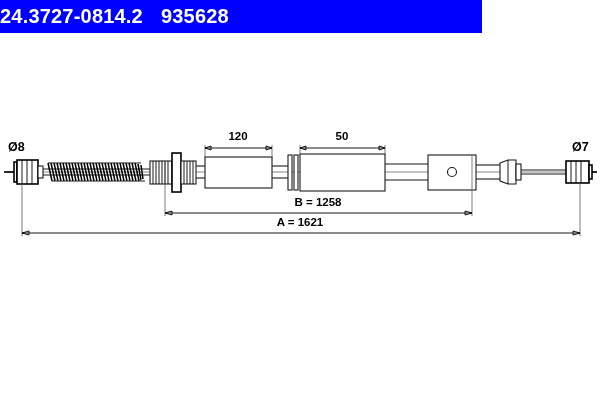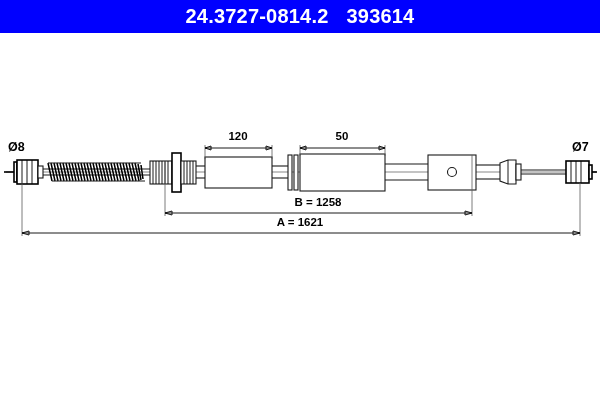--- a/index.html
+++ b/index.html
@@ -16,26 +16,26 @@
   #page {
     position: relative;
     width: 600px;
     height: 400px;
     background: #ffffff;
   }
   #header-bar {
     position: absolute;
     left: 0;
     top: 0;
-    width: 600px;
+    width: 482px;
     height: 33px;
     background: #0000ff;
     display: flex;
     align-items: center;
-    justify-content: center;
+    justify-content: flex-start;
     gap: 18px;
   }
   .header-text {
     color: #ffffff;
     font-size: 20px;
     font-weight: bold;
     letter-spacing: 0.2px;
     font-family: "Liberation Sans", sans-serif;
     white-space: nowrap;
   }
@@ -97,21 +97,21 @@
     fill: none;
   }
 </style>
 </head>
 <body>
 
 <div id="page">
 
   <div id="header-bar">
     <span class="header-text">24.3727-0814.2</span>
-    <span class="header-text">393614</span>
+    <span class="header-text">935628</span>
   </div>
 
   <div id="drawing-area">
     <svg width="600" height="367" viewBox="0 0 600 367">
 
       <line class="axis" x1="6" y1="139" x2="596" y2="139"></line>
 
       <g>
 
         <line class="heavy" x1="4" y1="139" x2="14" y2="139"></line>

